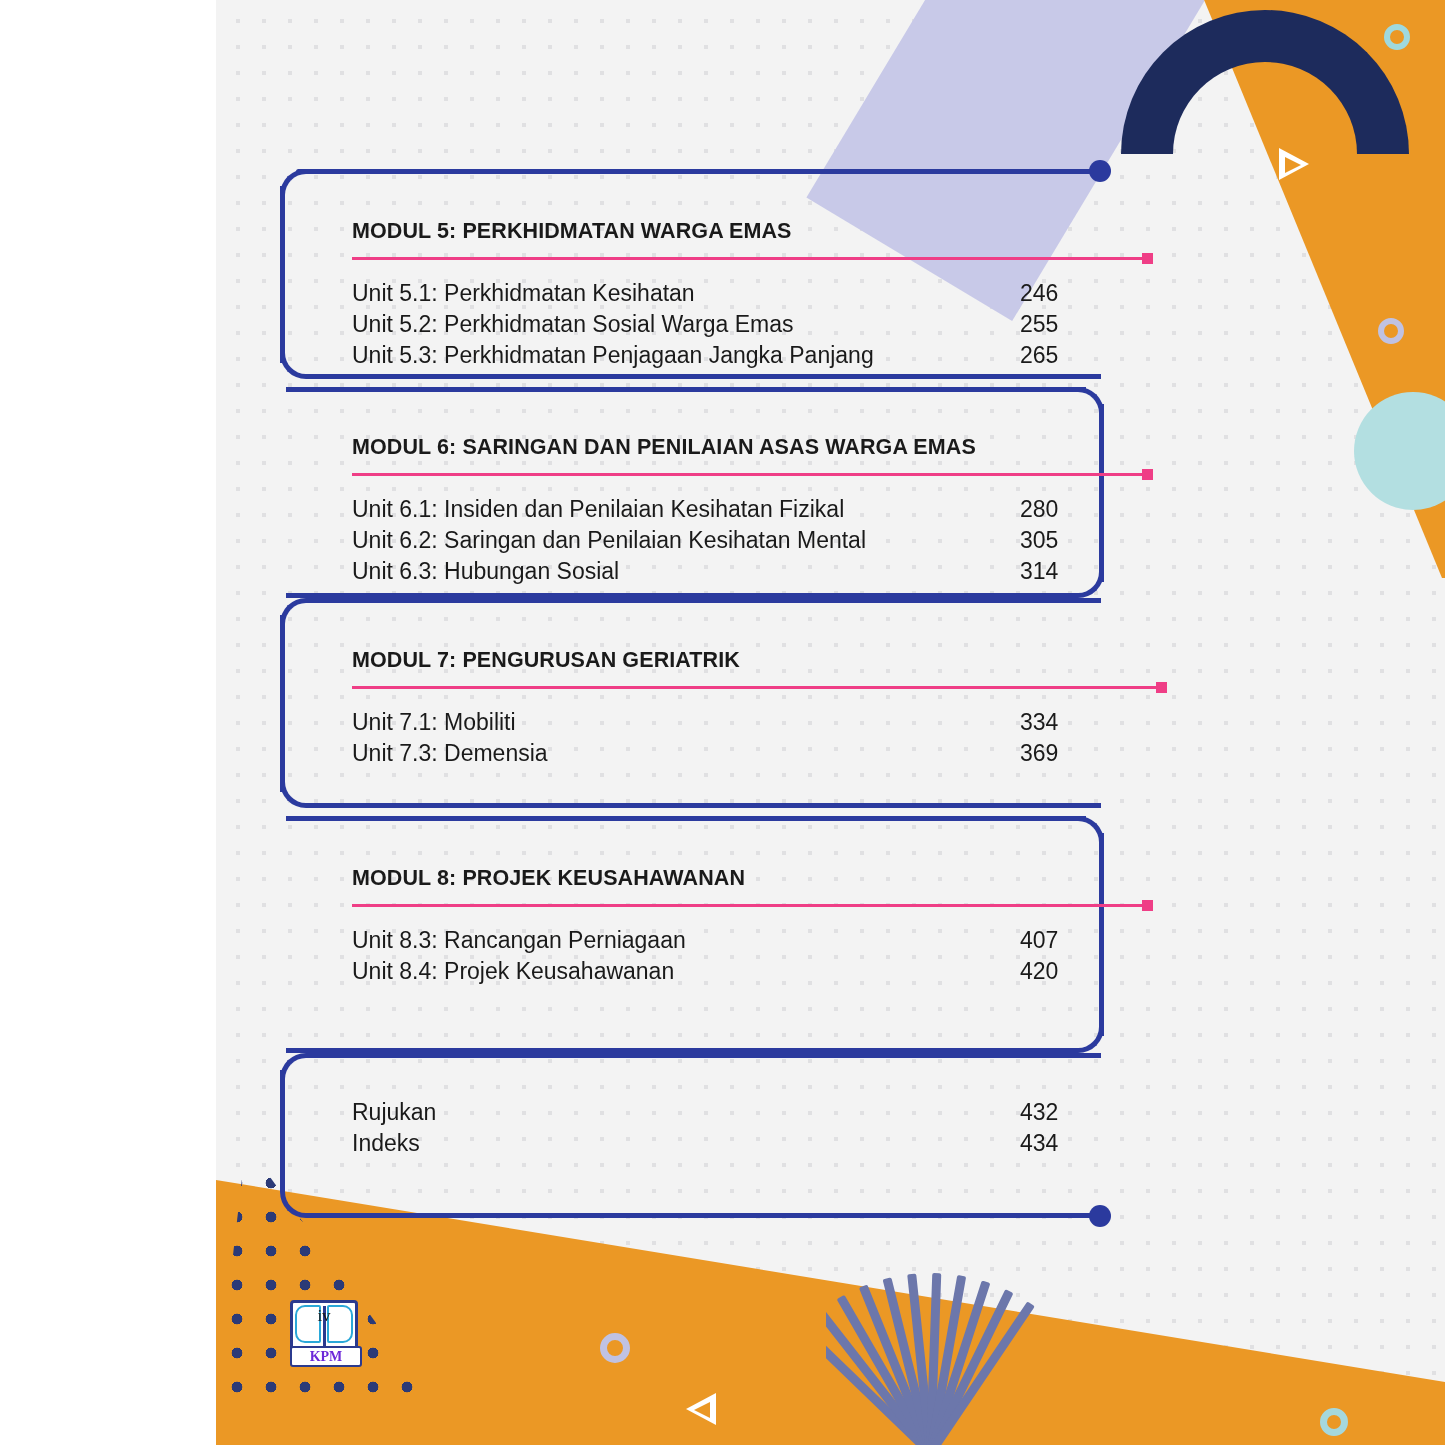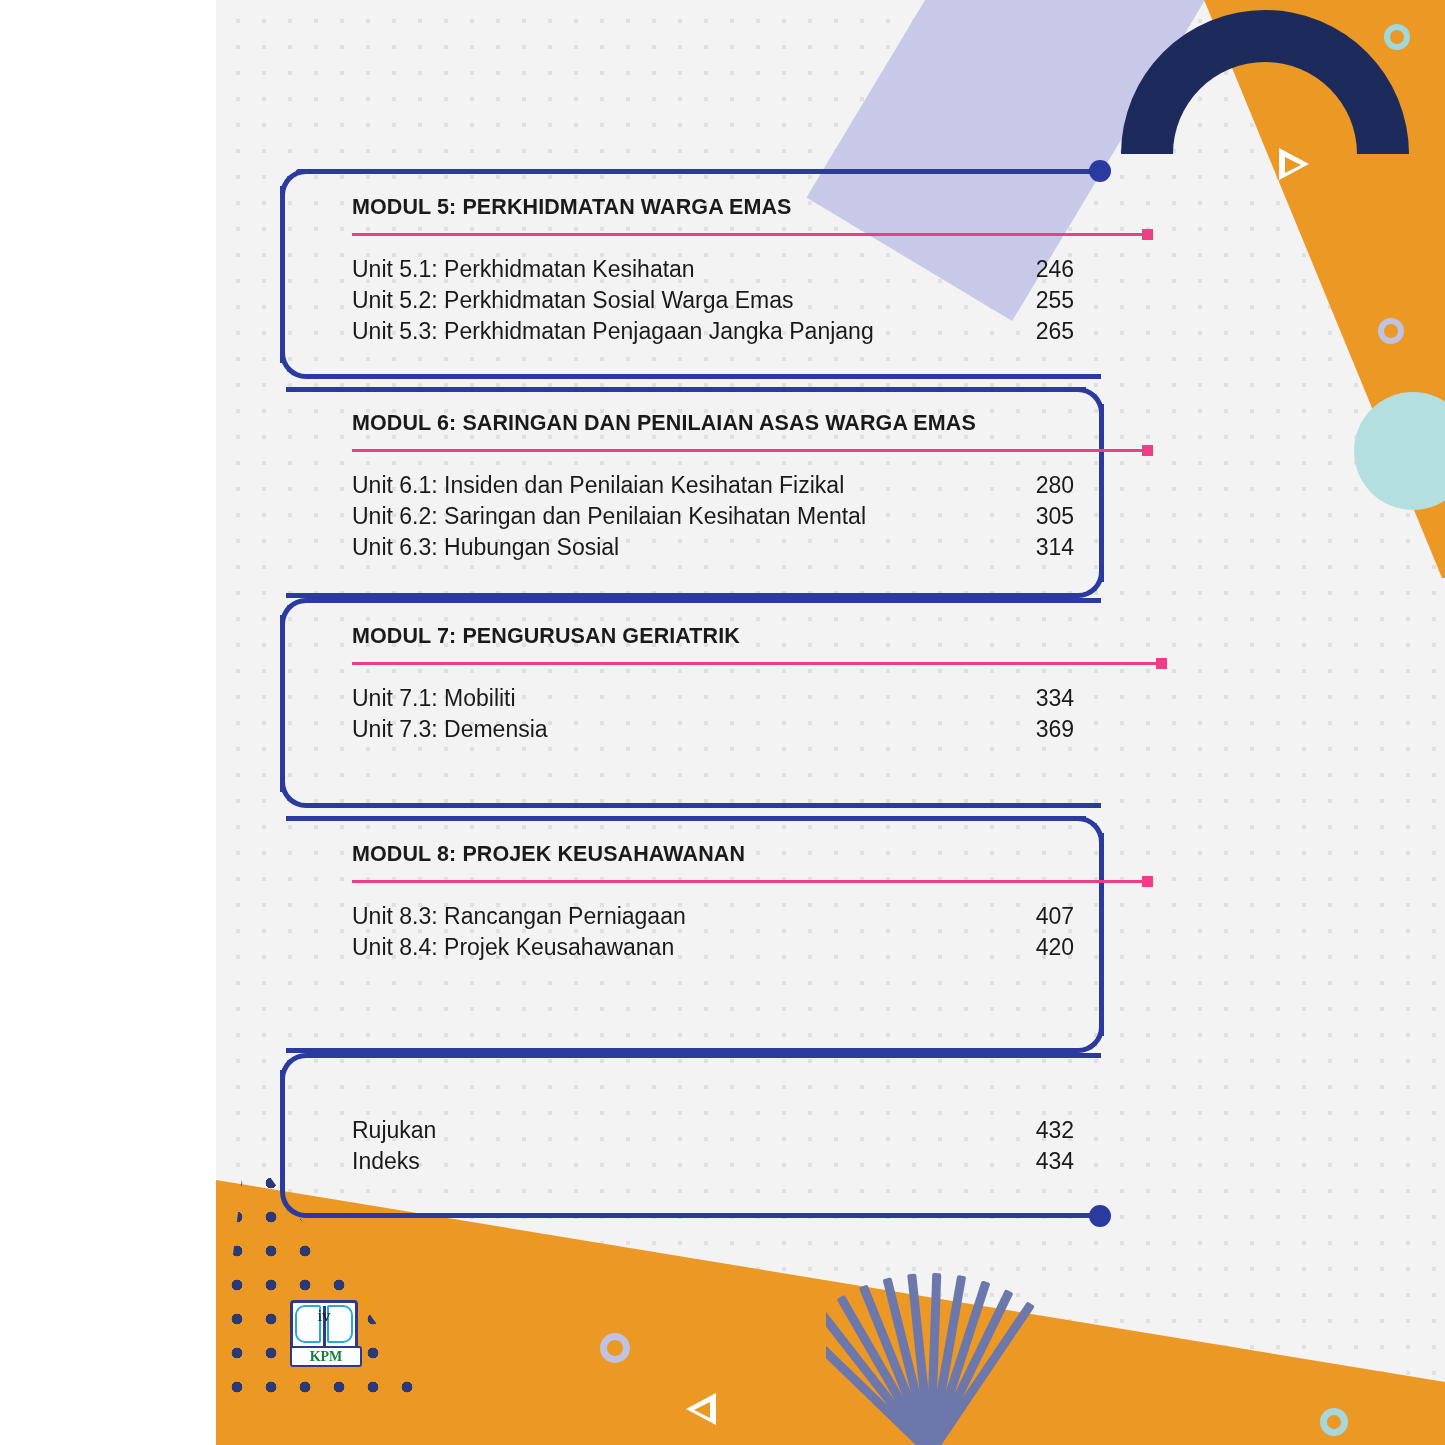--- a/index.html
+++ b/index.html
@@ -143,20 +143,21 @@
     background:#6c77ab;
     transform-origin:50% 100%;
     border-radius:2px;
   }
 
   
   .toc-wrap{position:absolute;left:0;top:0;width:1229px;height:1445px;}
   .box{
     position:absolute;
     box-sizing:border-box;
+    margin-top:24px;
   }
   .box-inner{
     position:absolute;
     left:0;right:0;top:0;bottom:0;
     padding:26px 30px 20px 72px;
     box-sizing:border-box;
   }
   .mod-title{
     font-size:21.5px;
     font-weight:bold;
@@ -182,21 +183,21 @@
   .entry{
     display:flex;
     align-items:baseline;
     font-size:23px;
     color:#1a1a1a;
     line-height:31px;
     margin-bottom:0px;
   }
   .entry .t{flex:0 0 auto; white-space:nowrap;}
   .entry .sp{flex:1 1 auto;}
-  .entry .p{flex:0 0 auto; text-align:right; min-width:54px;}
+  .entry .p{flex:0 0 auto; min-width:54px;}
 
   
   .dot-end{
     position:absolute;
     width:22px;height:22px;border-radius:50%;
     background:#2b3a9e;
   }
   .rail{
     position:absolute;
     background:#2b3a9e;
@@ -226,21 +227,21 @@
     position:absolute;left:33px;top:6px;width:3px;height:40px;background:#2b3a8e;
   }
   #kpm .rn{
     position:absolute;left:0;top:6px;width:68px;
     text-align:center;font-size:17px;color:#1a1a1a;
     font-family:"Liberation Serif", serif;
   }
   #kpm .kpmtxt{
     position:absolute;left:0;top:46px;width:68px;
     text-align:center;
-    font-size:14px;font-weight:bold;color:#15803d;
+    font-size:14px;font-weight:bold;color:#6d28d9;
     font-family:"Liberation Serif", serif;
     background:#ffffff;
     border:2px solid #2b3a8e;
     border-radius:3px;
     line-height:17px;
   }
 </style>
 </head>
 <body>
 
@@ -407,21 +408,21 @@
             </div>
             <div class="entry">
               <span class="t">Unit 8.4: Projek Keusahawanan</span>
               <span class="sp"></span>
               <span class="p">420</span>
             </div>
           </div>
         </div>
       </div>
 
-      <div class="box" style="left:64px; top:1053px; width:824px; height:165px;">
+      <div class="box" style="left:64px; top:1011px; width:824px; height:165px;">
         <div class="box-inner" style="padding-top:62px;">
           <div class="entries" style="margin-top:0;">
             <div class="entry">
               <span class="t">Rujukan</span>
               <span class="sp"></span>
               <span class="p">432</span>
             </div>
             <div class="entry">
               <span class="t">Indeks</span>
               <span class="sp"></span>

